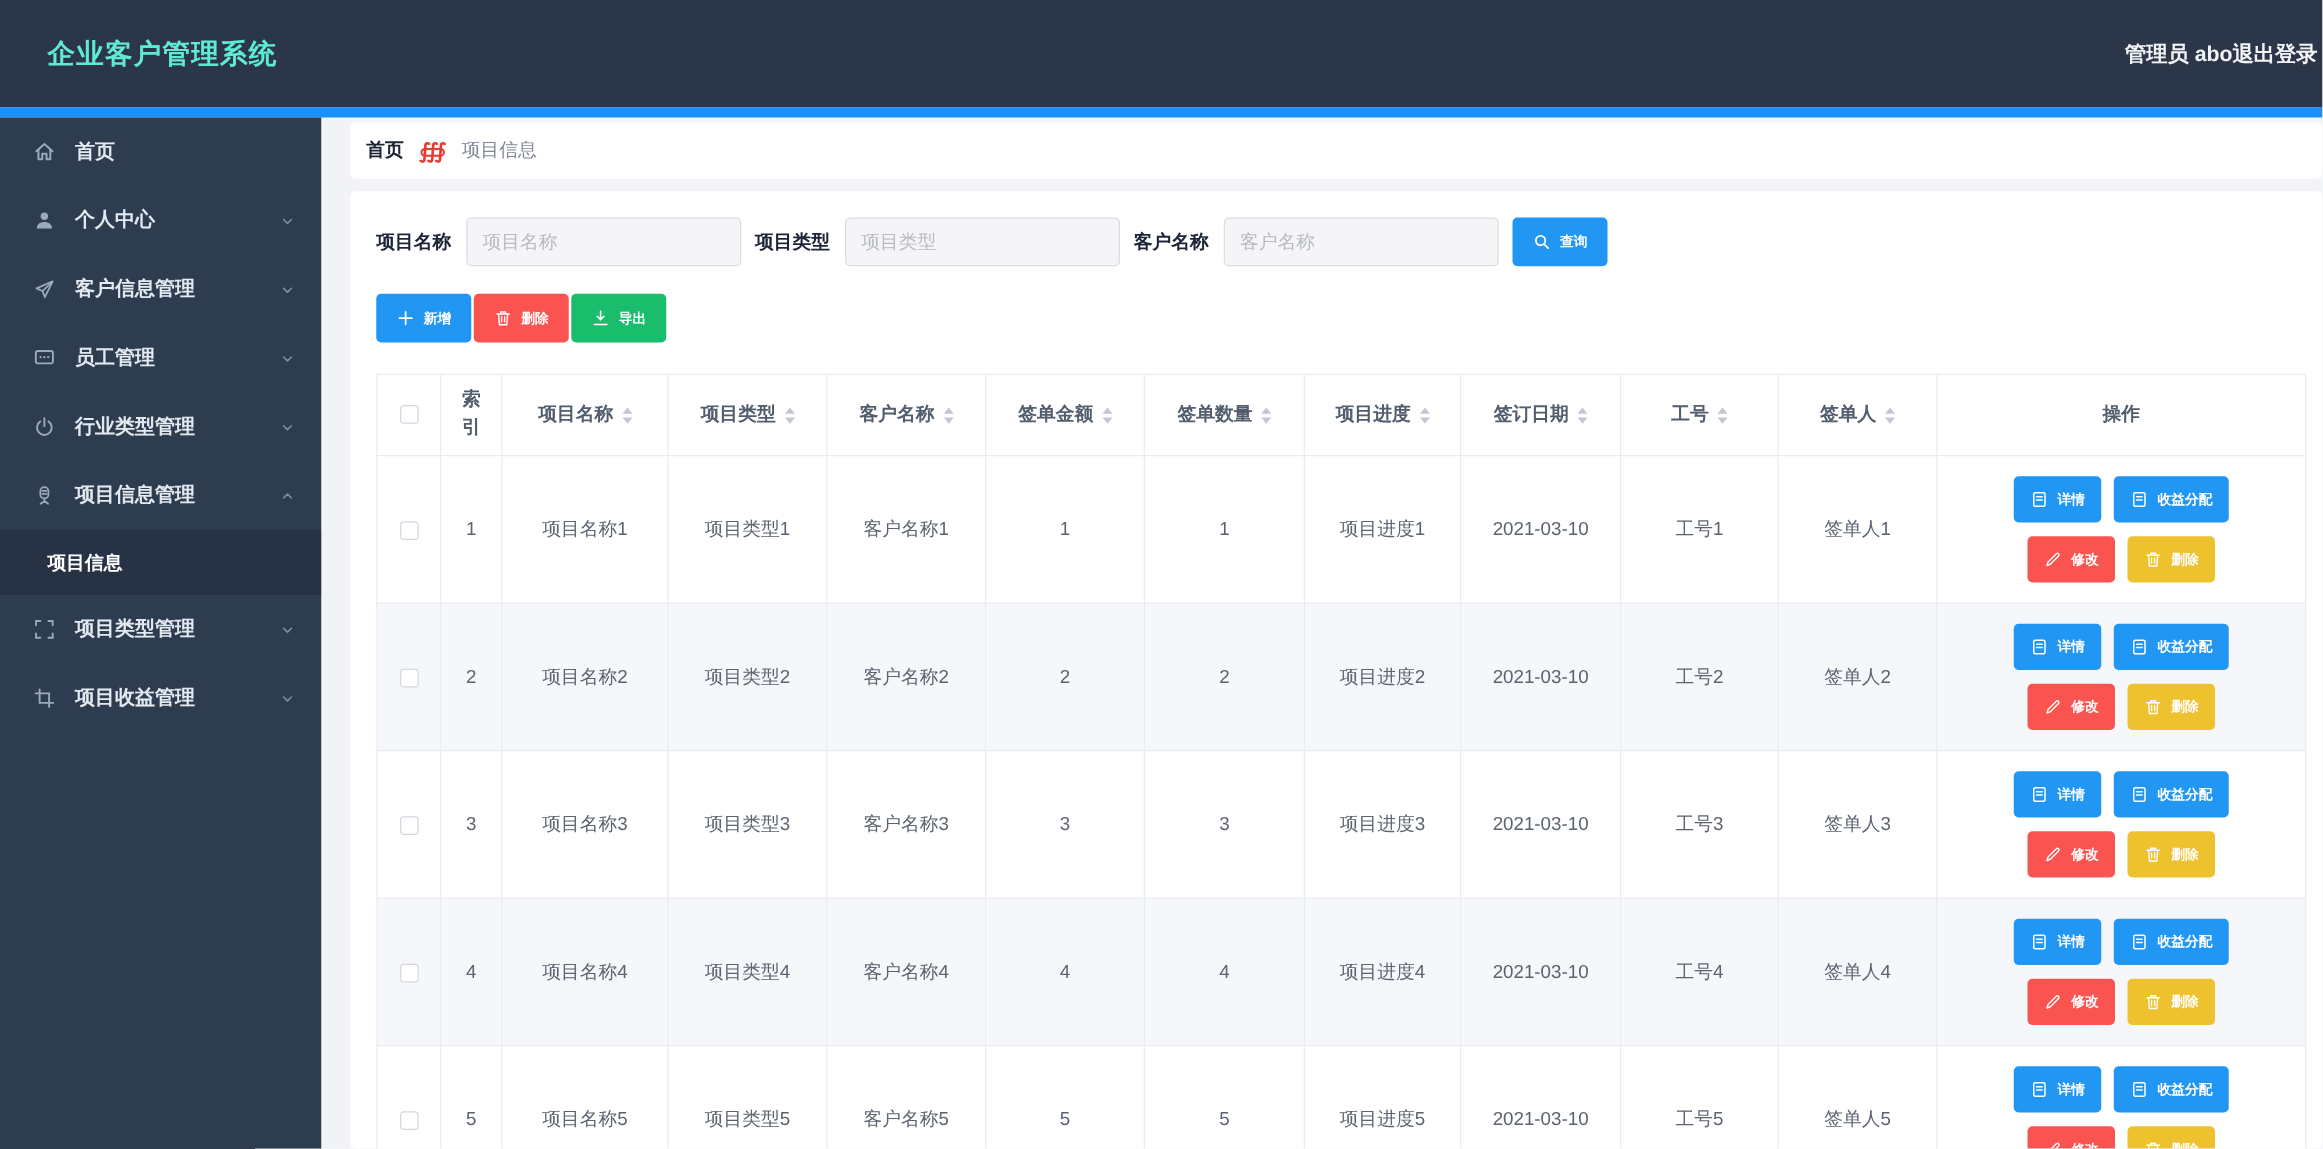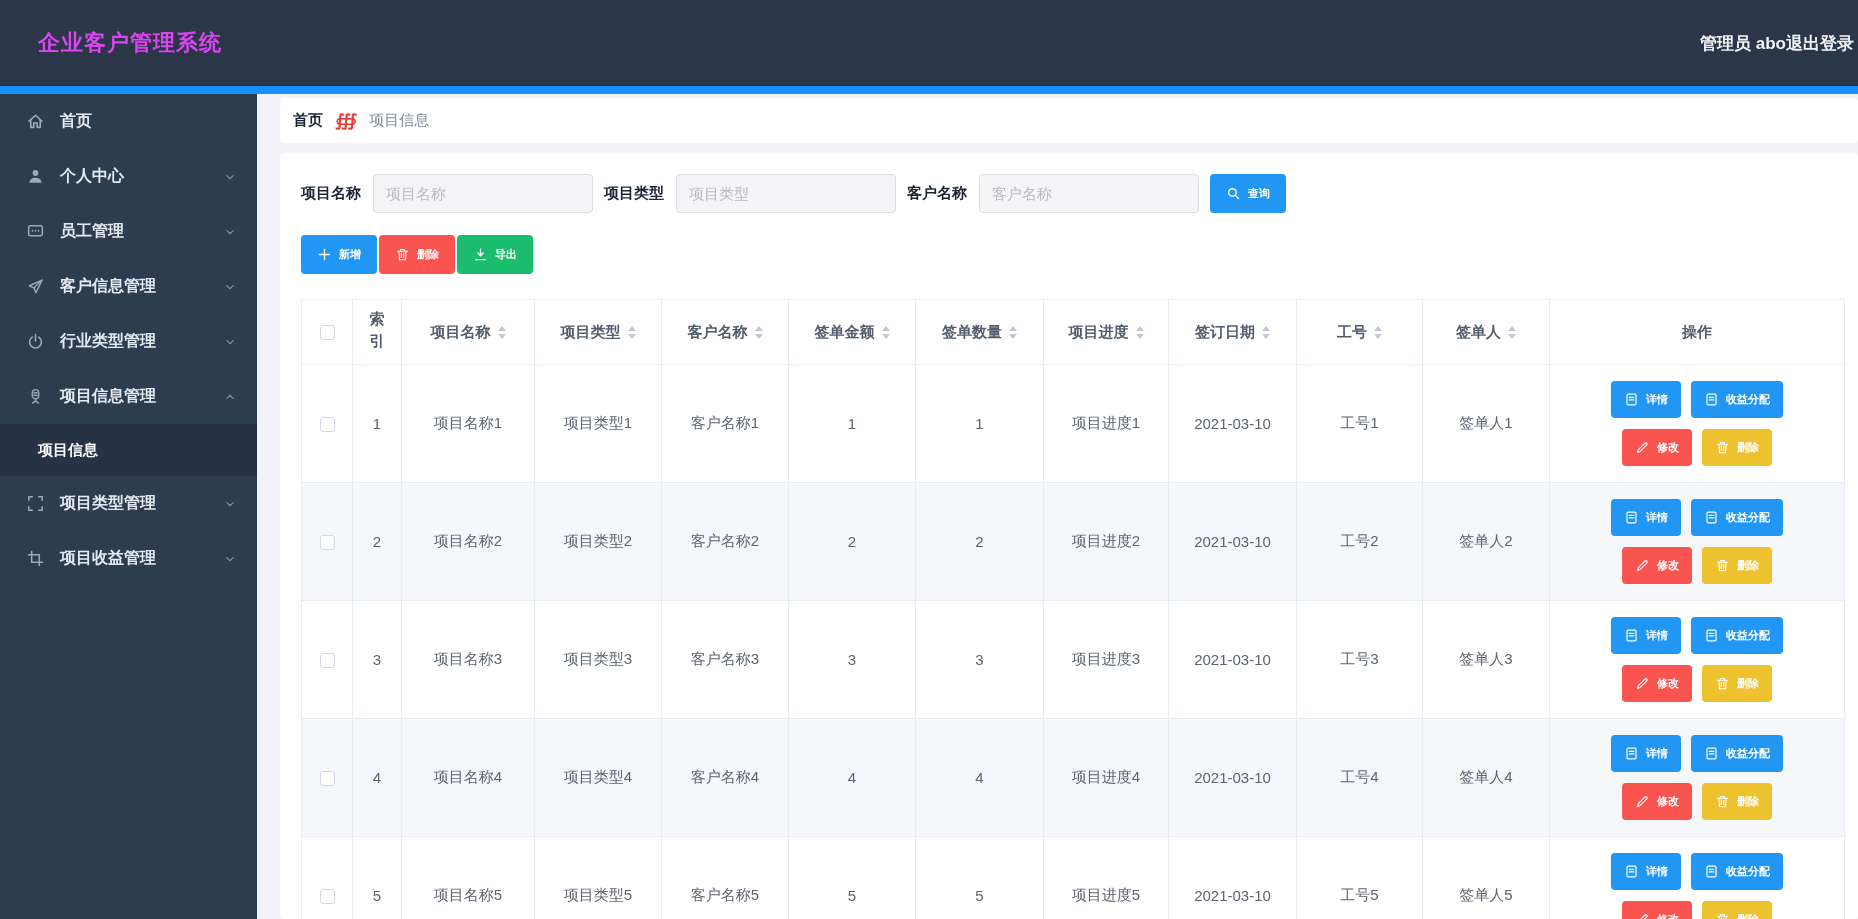--- a/index.html
+++ b/index.html
@@ -2,21 +2,21 @@
 <html><head>
 <meta charset="utf-8">
 <style>
   * { margin:0; padding:0; box-sizing:border-box; }
   html,body { width:1858px; height:919px; overflow:hidden; background:#f1f3f6;
     font-family:"Liberation Sans","DejaVu Sans",sans-serif; }
 
   
   .navbar { height:86px; background:#2b3648; display:flex; align-items:center;
     justify-content:space-between; padding:0 4px 0 38px; }
-  .navbar .title { color:#d946ef; font-size:22px; font-weight:bold; letter-spacing:1px; }
+  .navbar .title { color:#5eead4; font-size:22px; font-weight:bold; letter-spacing:1px; }
   .nav-right { display:flex; align-items:center; color:#f2f4f7; font-size:17px; font-weight:bold; }
   .nav-right .logout { cursor:pointer; }
   .strip { height:8px; background:#1890ff; }
 
   
   .layout { display:flex; height:825px; }
   .sidebar { width:257px; flex-shrink:0; background:#2e3c50; overflow:hidden; }
   .side-item { height:55px; display:flex; align-items:center; padding:0 20px 0 26px;
     color:#e3e9f1; font-size:16px; font-weight:bold; cursor:pointer; }
   .s-icon { width:19px; height:19px; margin-right:15px; color:#9aa9bd; display:inline-flex; }
@@ -112,42 +112,42 @@
           </span>
           <span class="s-label">个人中心</span>
           <span class="s-chev">
             <svg viewBox="0 0 20 20" fill="none" stroke="currentColor" stroke-width="1.8" stroke-linecap="round" stroke-linejoin="round">
               <path d="M5.5 8 L10 12.4 L14.5 8"></path>
             </svg>
           </span>
         </div>
         <div class="side-item">
           <span class="s-icon">
+            <svg viewBox="0 0 20 20" fill="none" stroke="currentColor" stroke-width="1.5" stroke-linejoin="round">
+              <path d="M17 3.2 L3.4 9.2 L8.4 11.4 L10.4 16.6 L17 3.2 Z"></path>
+              <path d="M8.4 11.4 L17 3.2"></path>
+            </svg>
+          </span>
+          <span class="s-label">客户信息管理</span>
+          <span class="s-chev">
+            <svg viewBox="0 0 20 20" fill="none" stroke="currentColor" stroke-width="1.8" stroke-linecap="round" stroke-linejoin="round">
+              <path d="M5.5 8 L10 12.4 L14.5 8"></path>
+            </svg>
+          </span>
+        </div>
+        <div class="side-item">
+          <span class="s-icon">
             <svg viewBox="0 0 20 20" fill="none" stroke="currentColor" stroke-width="1.6">
               <rect x="2.8" y="4" width="14.4" height="10.4" rx="1.8"></rect>
               <circle cx="6.8" cy="9.2" r="0.95" fill="currentColor" stroke="none"></circle>
               <circle cx="10" cy="9.2" r="0.95" fill="currentColor" stroke="none"></circle>
               <circle cx="13.2" cy="9.2" r="0.95" fill="currentColor" stroke="none"></circle>
             </svg>
           </span>
           <span class="s-label">员工管理</span>
-          <span class="s-chev">
-            <svg viewBox="0 0 20 20" fill="none" stroke="currentColor" stroke-width="1.8" stroke-linecap="round" stroke-linejoin="round">
-              <path d="M5.5 8 L10 12.4 L14.5 8"></path>
-            </svg>
-          </span>
-        </div>
-        <div class="side-item">
-          <span class="s-icon">
-            <svg viewBox="0 0 20 20" fill="none" stroke="currentColor" stroke-width="1.5" stroke-linejoin="round">
-              <path d="M17 3.2 L3.4 9.2 L8.4 11.4 L10.4 16.6 L17 3.2 Z"></path>
-              <path d="M8.4 11.4 L17 3.2"></path>
-            </svg>
-          </span>
-          <span class="s-label">客户信息管理</span>
           <span class="s-chev">
             <svg viewBox="0 0 20 20" fill="none" stroke="currentColor" stroke-width="1.8" stroke-linecap="round" stroke-linejoin="round">
               <path d="M5.5 8 L10 12.4 L14.5 8"></path>
             </svg>
           </span>
         </div>
         <div class="side-item">
           <span class="s-icon">
             <svg viewBox="0 0 20 20" fill="none" stroke="currentColor" stroke-width="1.6" stroke-linecap="round">
               <path d="M6.6 5.4 A6.2 6.2 0 1 0 13.4 5.4"></path>

